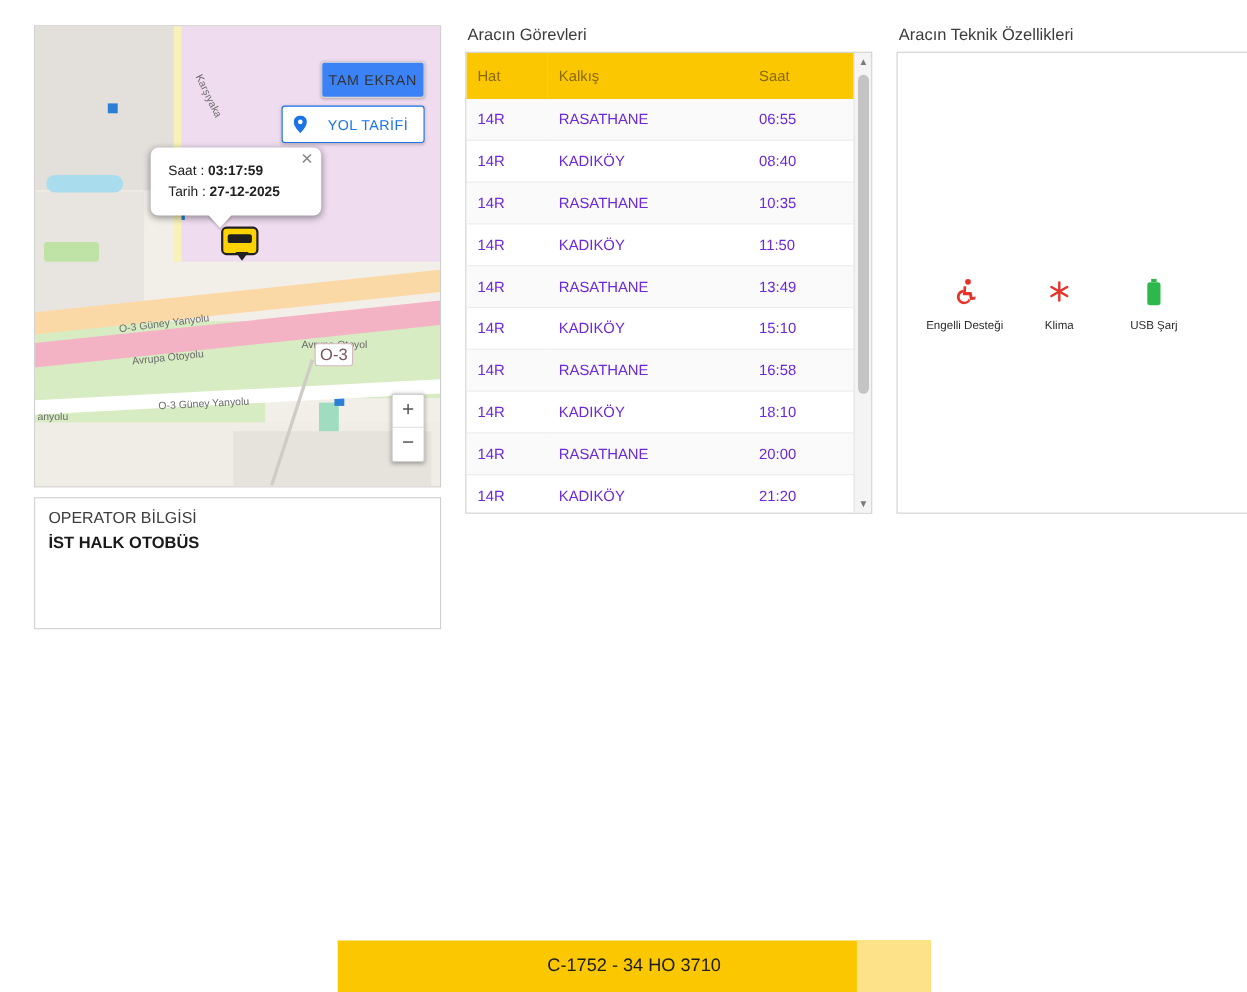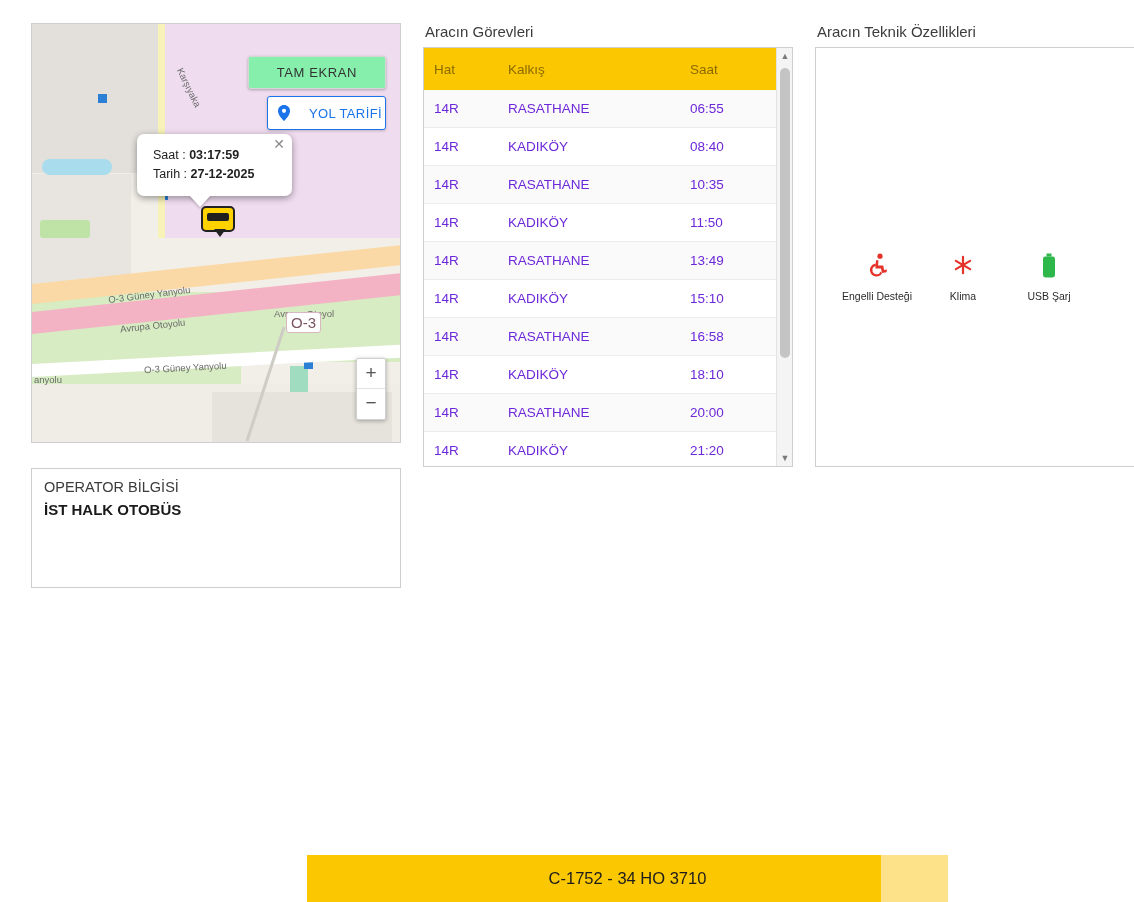--- a/index.html
+++ b/index.html
@@ -30,33 +30,33 @@
     width: 370px; height: 420px;
     overflow: hidden;
     border: 1px solid #cfcfcf;
     background: #efe9e1;
   }
   .map-bg { position: absolute; inset: 0; background: #f2efe9; }
   .map-block { position: absolute; }
 
   .btn-fullscreen {
     position: absolute; right: 14px; top: 32px;
-    background: #86efac; border: 1px solid #d6d6d6;
+    background: #3b82f6; border: 1px solid #d6d6d6;
     border-radius: 3px;
-    padding: 8px 28px;
+    padding: 8px 6px;
     font-size: 13px; color: #333; letter-spacing: .6px;
     box-shadow: 0 1px 3px rgba(0,0,0,.28);
     cursor: pointer;
     white-space: nowrap;
   }
   .btn-directions {
     position: absolute; right: 14px; top: 72px;
     background: #fff; border: 1px solid #1a73e8;
     border-radius: 3px;
-    padding: 8px 3px 8px 10px;
+    padding: 8px 14px 8px 10px;
     font-size: 13px; color: #1a73e8; letter-spacing: .4px;
     box-shadow: 0 1px 3px rgba(0,0,0,.2);
     cursor: pointer; white-space: nowrap;
     display: flex; align-items: center; gap: 19px;
   }
   .pin-ico { width: 12px; height: 16px; display: inline-block; }
 
   .info-bubble {
     position: absolute; left: 105px; top: 110px;
     width: 155px;
@@ -124,21 +124,21 @@
     white-space: nowrap;
   }
   .road-shield {
     position: absolute;
     font-size: 15px; color: #7a5560;
     background: #fff; border: 1px solid #d9b7c1;
     border-radius: 3px; padding: 1px 4px; margin-left: 44px;
   }
 
   
-  #operator-panel { position: absolute; left: 31px; top: 468px; width: 370px; }
+  #operator-panel { position: absolute; left: 31px; top: 452px; width: 370px; }
   #operator-box {
     width: 370px; height: 120px;
     border: 1px solid #cfcfcf;
     background: #fff;
     padding: 10px 12px;
   }
   #operator-name {
     font-size: 15px; font-weight: bold; color: #1a1a1a;
     margin-top: 6px;
   }
@@ -206,21 +206,21 @@
     width: 86px; text-align: center;
   }
   .feature .glyph { height: 30px; line-height: 30px; font-size: 23px; }
   .feature .cap {
     font-size: 10.5px; color: #2b2b2b; margin-top: 7px;
   }
 
   
   #plate-bar {
     position: absolute; left: 307px; top: 855px;
-    width: 641px; height: 47px;
+    width: 539px; height: 47px;
     background: #fbc700;
     display: flex; align-items: center; justify-content: center;
   }
   #plate-bar .lbl {
     font-size: 16.5px; color: #1c1c1c;
   }
   #plate-bar .tail {
     position: absolute; right: 0; top: 0; width: 67px; height: 47px;
     background: #fde28a;
   }

